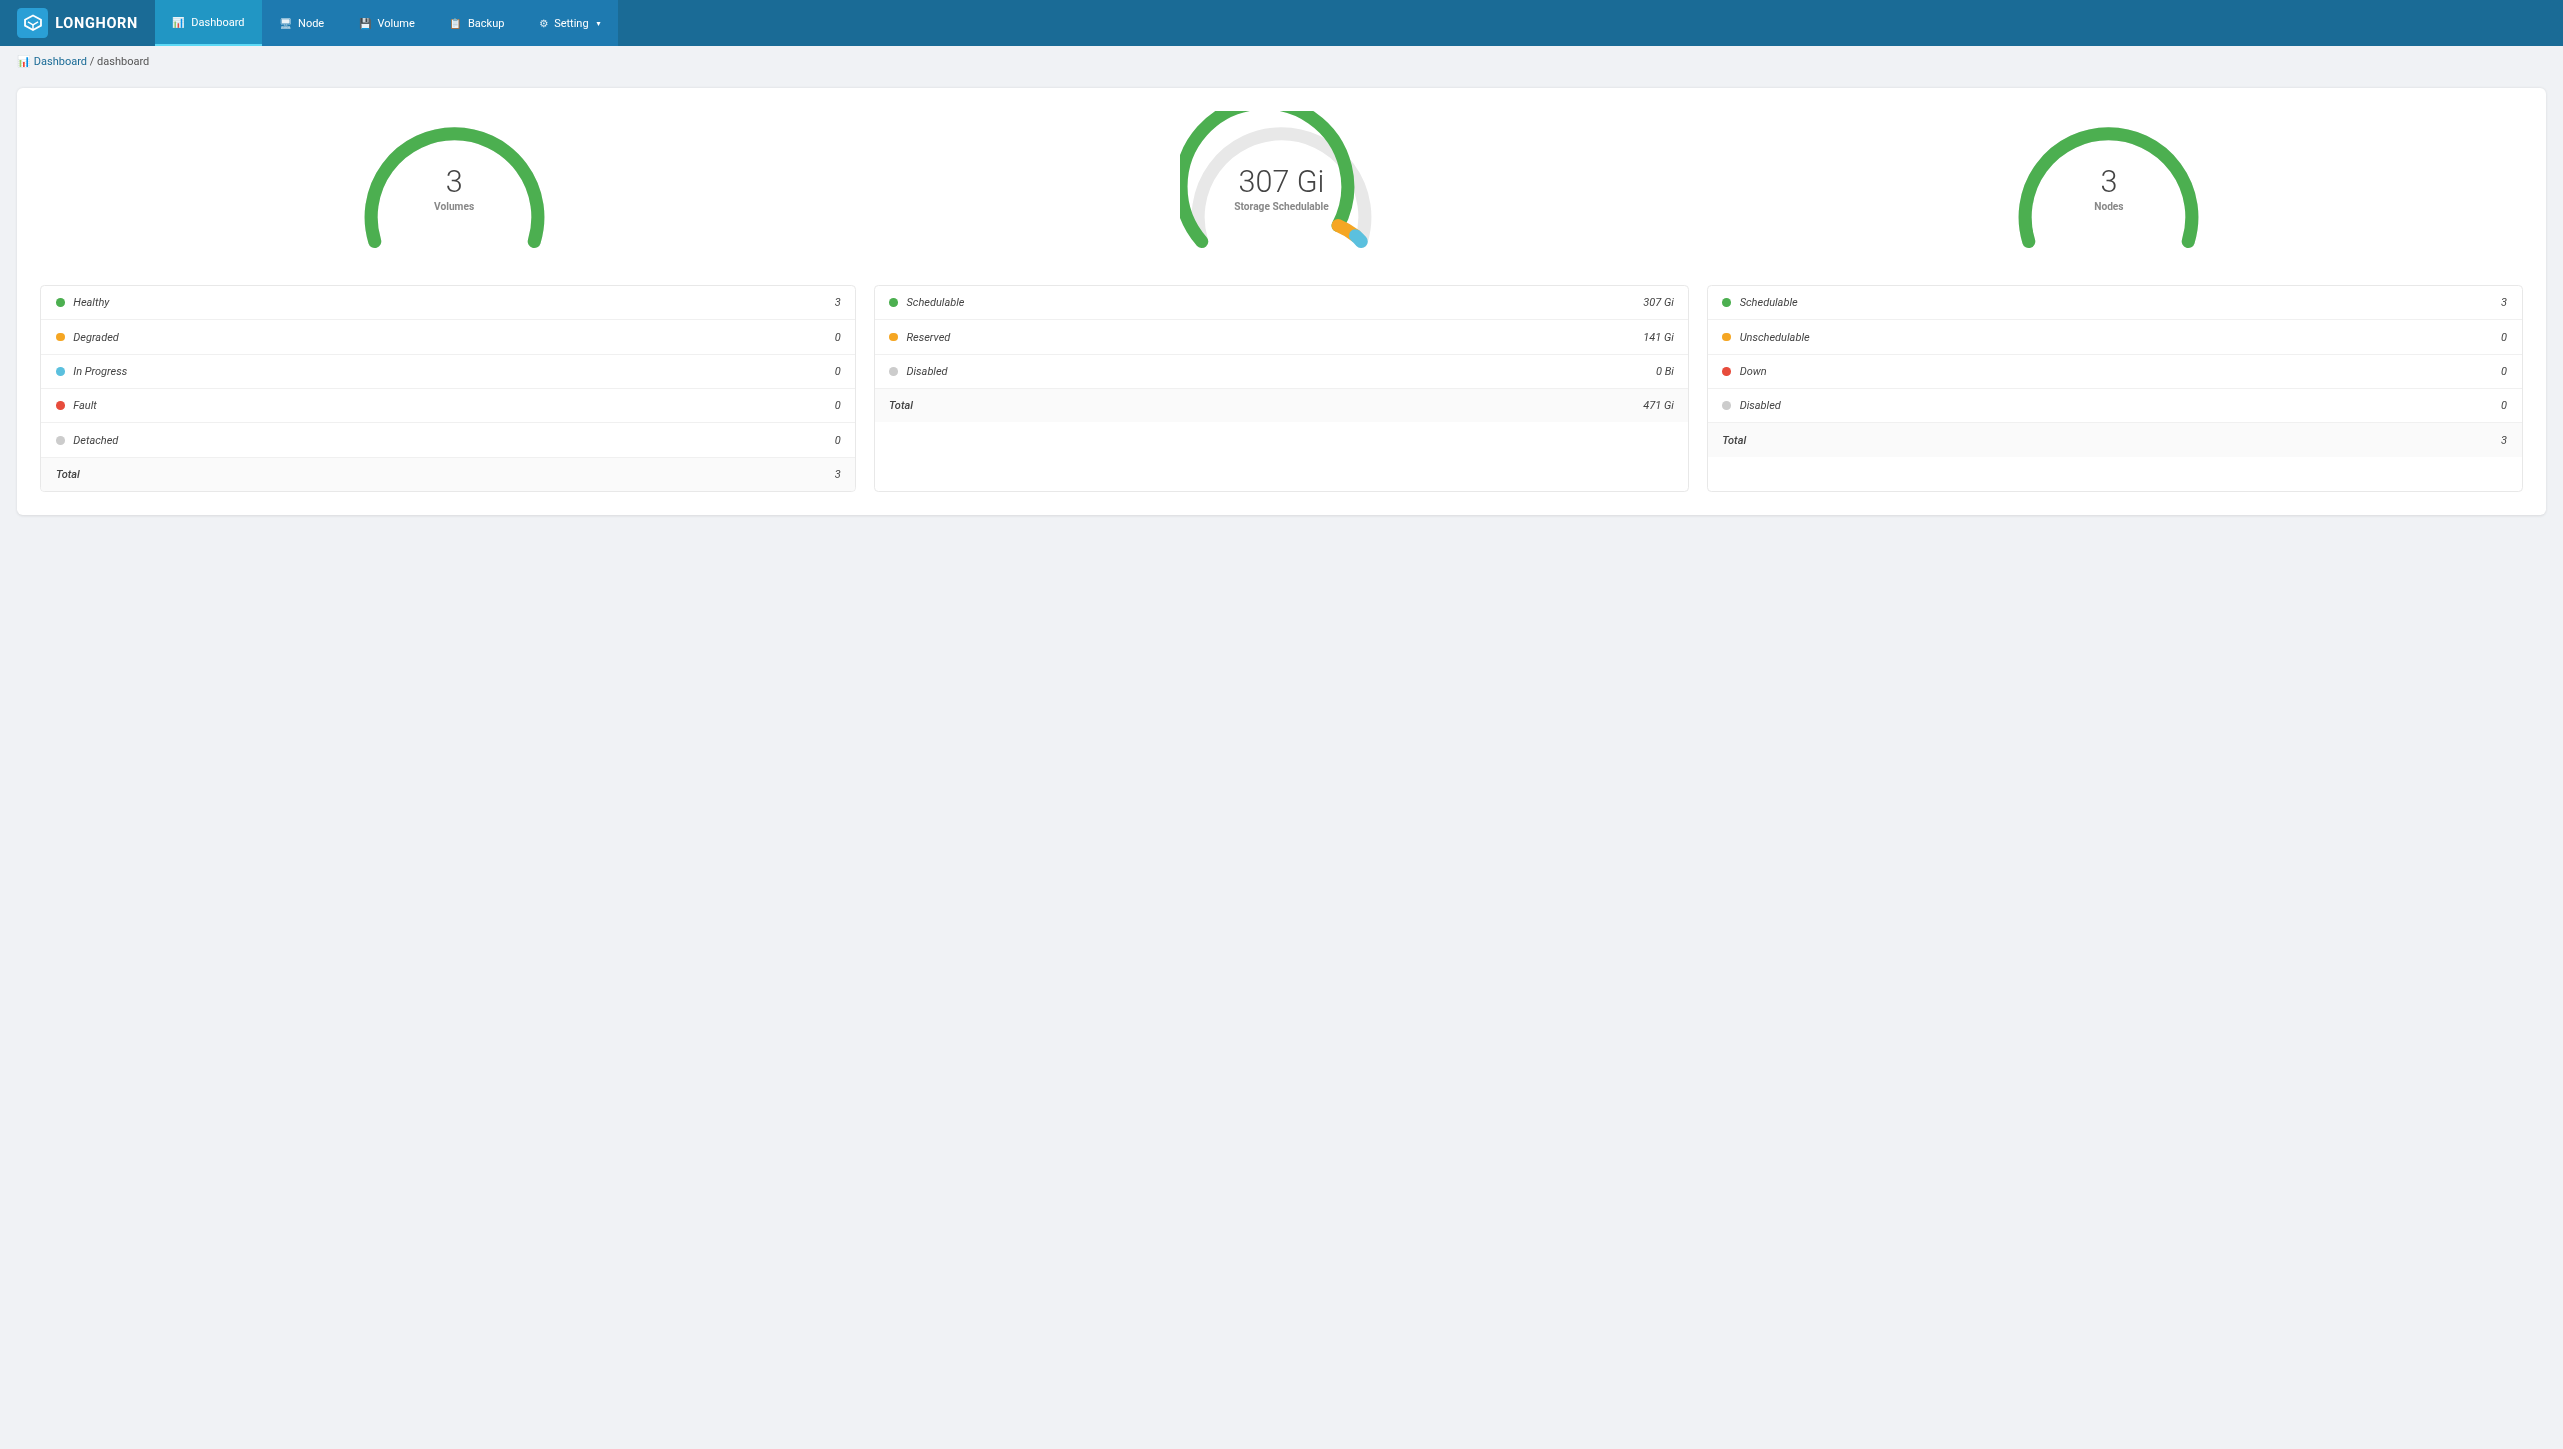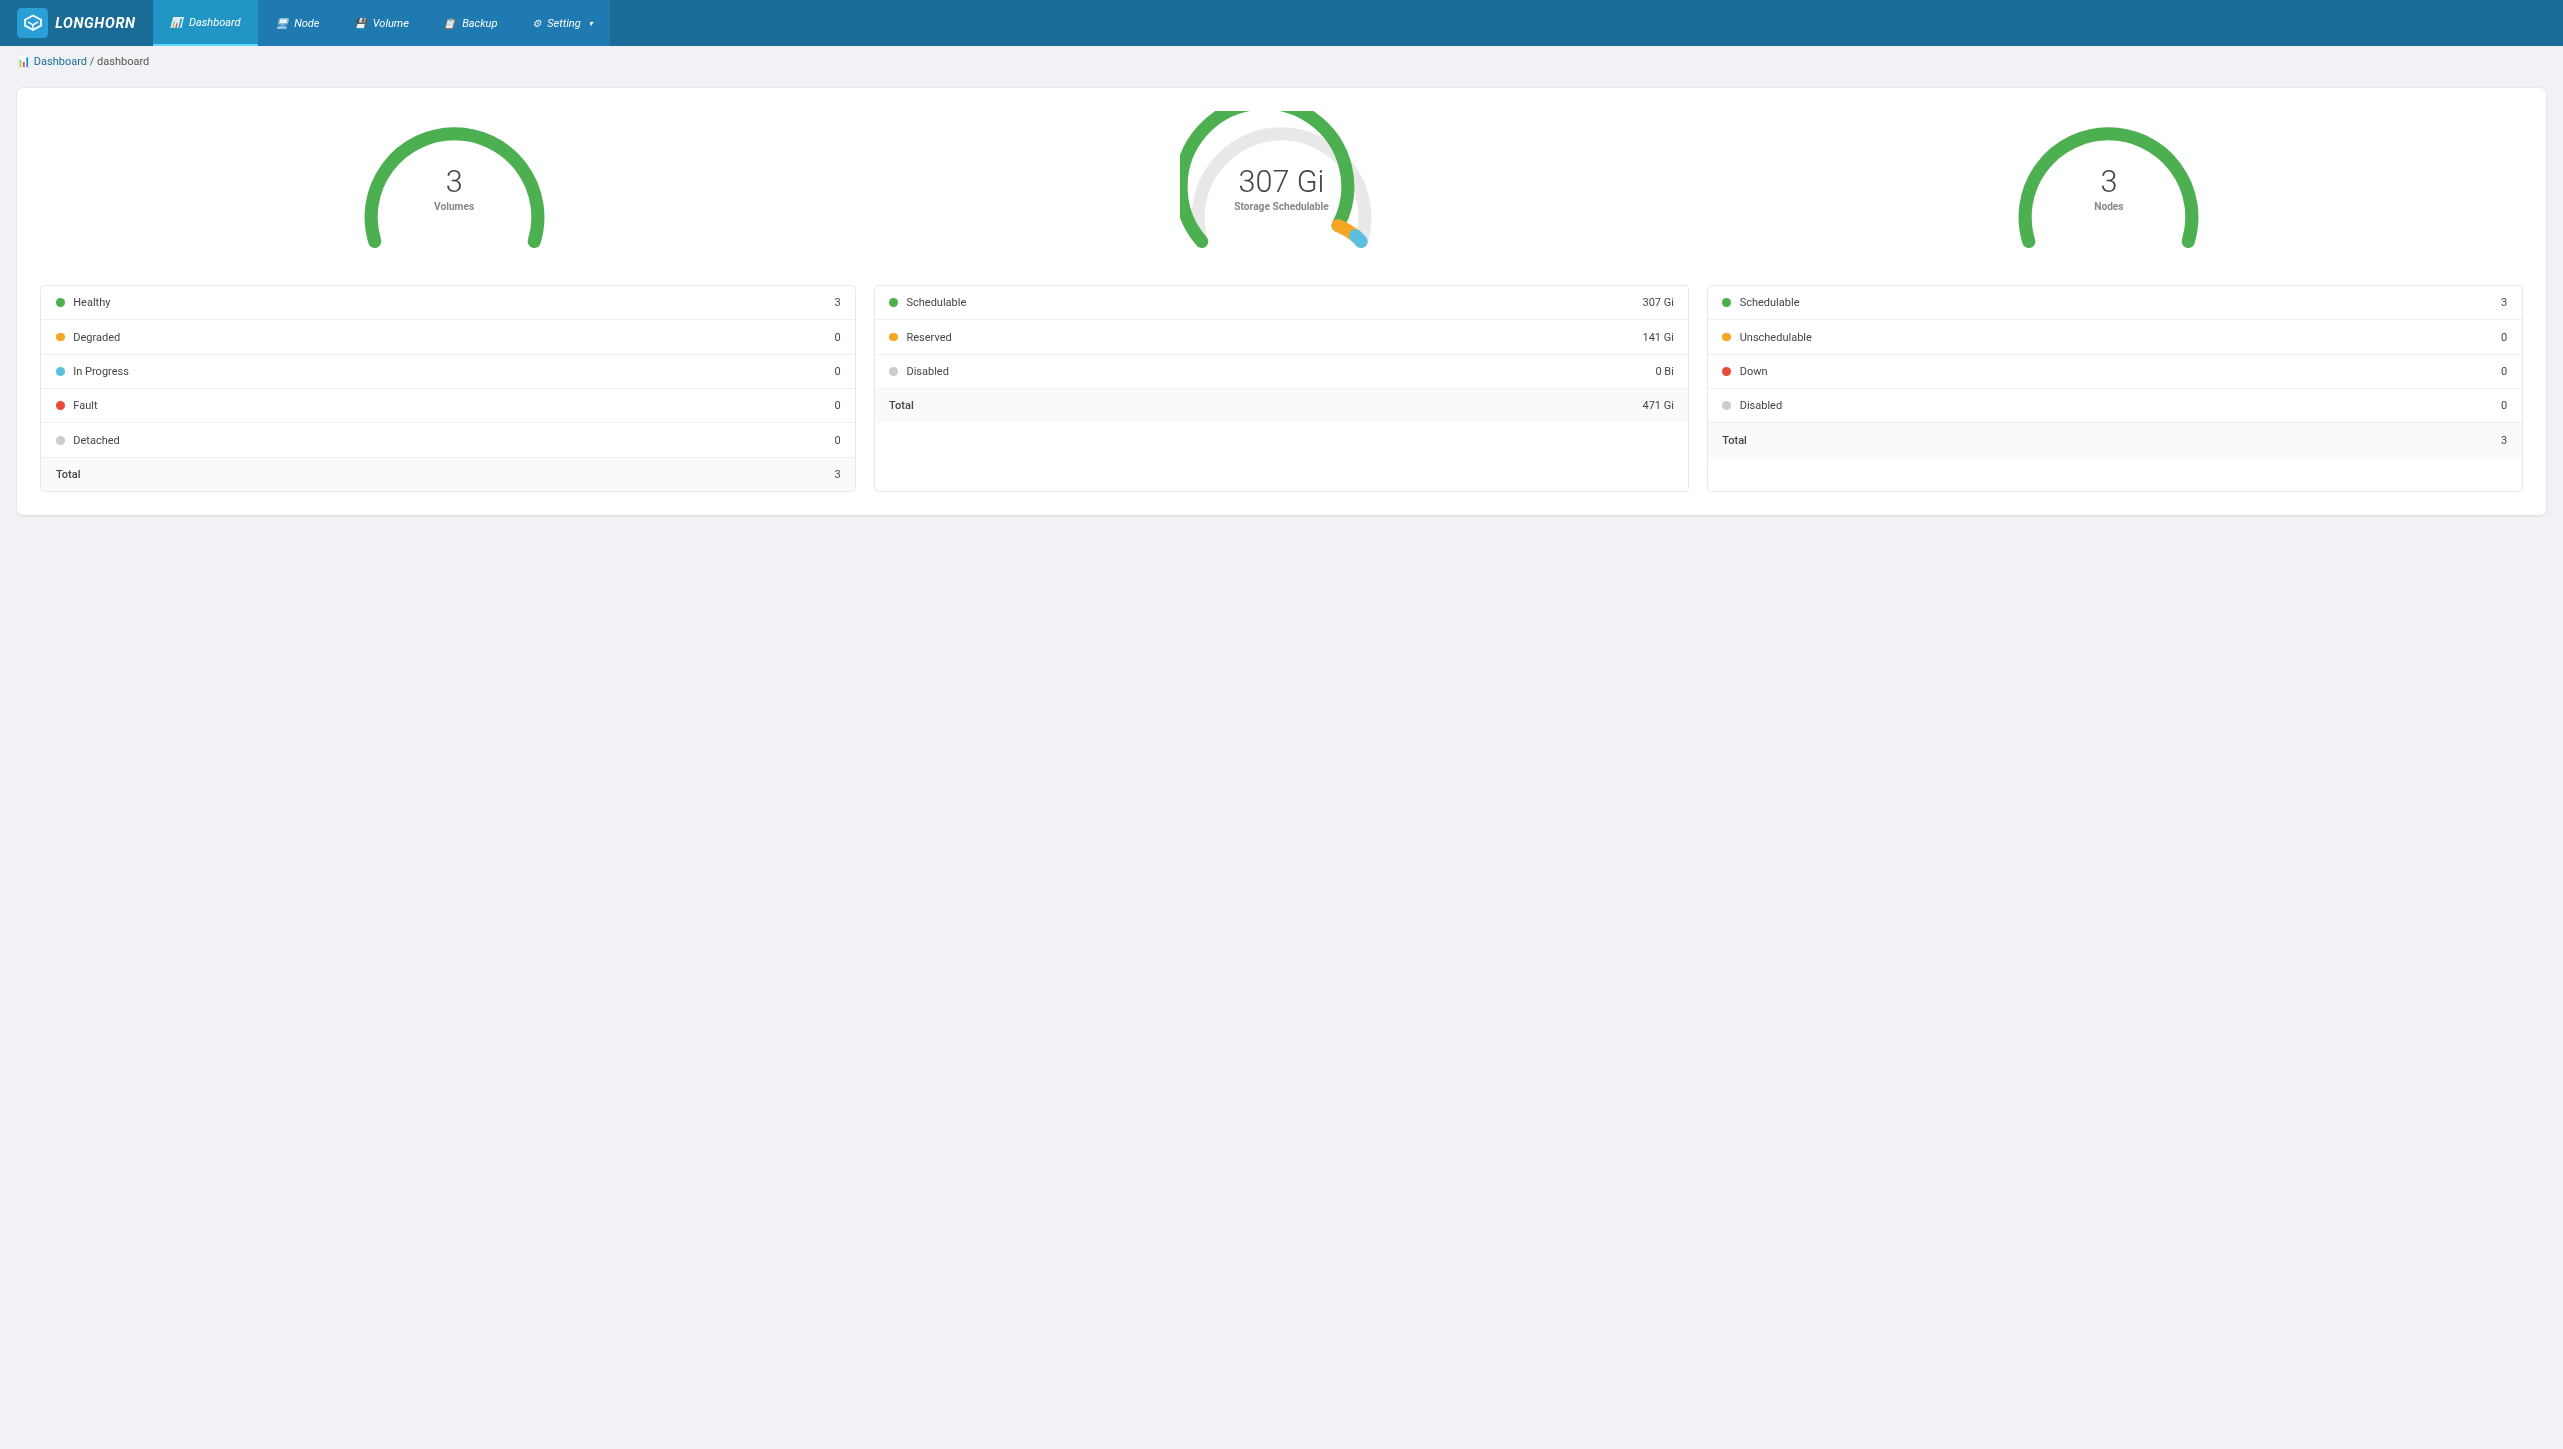--- a/index.html
+++ b/index.html
@@ -5,21 +5,20 @@
     * { box-sizing: border-box; margin: 0; padding: 0; }
     body { font-family: -apple-system, BlinkMacSystemFont, 'Segoe UI', Roboto, sans-serif; background: #f0f2f5; color: #333; }
 
     
     .header {
       background: #1a6b96;
       display: flex;
       align-items: center;
       height: 46px;
       padding: 0;
-      font-style: italic;
     }
     .logo-area {
       display: flex;
       align-items: center;
       padding: 0 17.4px;
       gap: 7.3px;
       min-width: 145px;
     }
     .logo-icon {
       width: 30.5px;
@@ -120,20 +119,21 @@
     
     .stats-row {
       display: flex;
       gap: 17.4px;
     }
     .stats-card {
       flex: 1;
       border: 0.7px solid #e8e8e8;
       border-radius: 4.4px;
       overflow: hidden;
+      font-style: italic;
     }
     .stat-row {
       display: flex;
       align-items: center;
       padding: 10.2px 14.5px;
       border-bottom: 0.7px solid #f0f0f0;
       font-size: 11px;
     }
     .stat-row:last-child { border-bottom: none; justify-content: flex-end; }
     .stat-dot {

